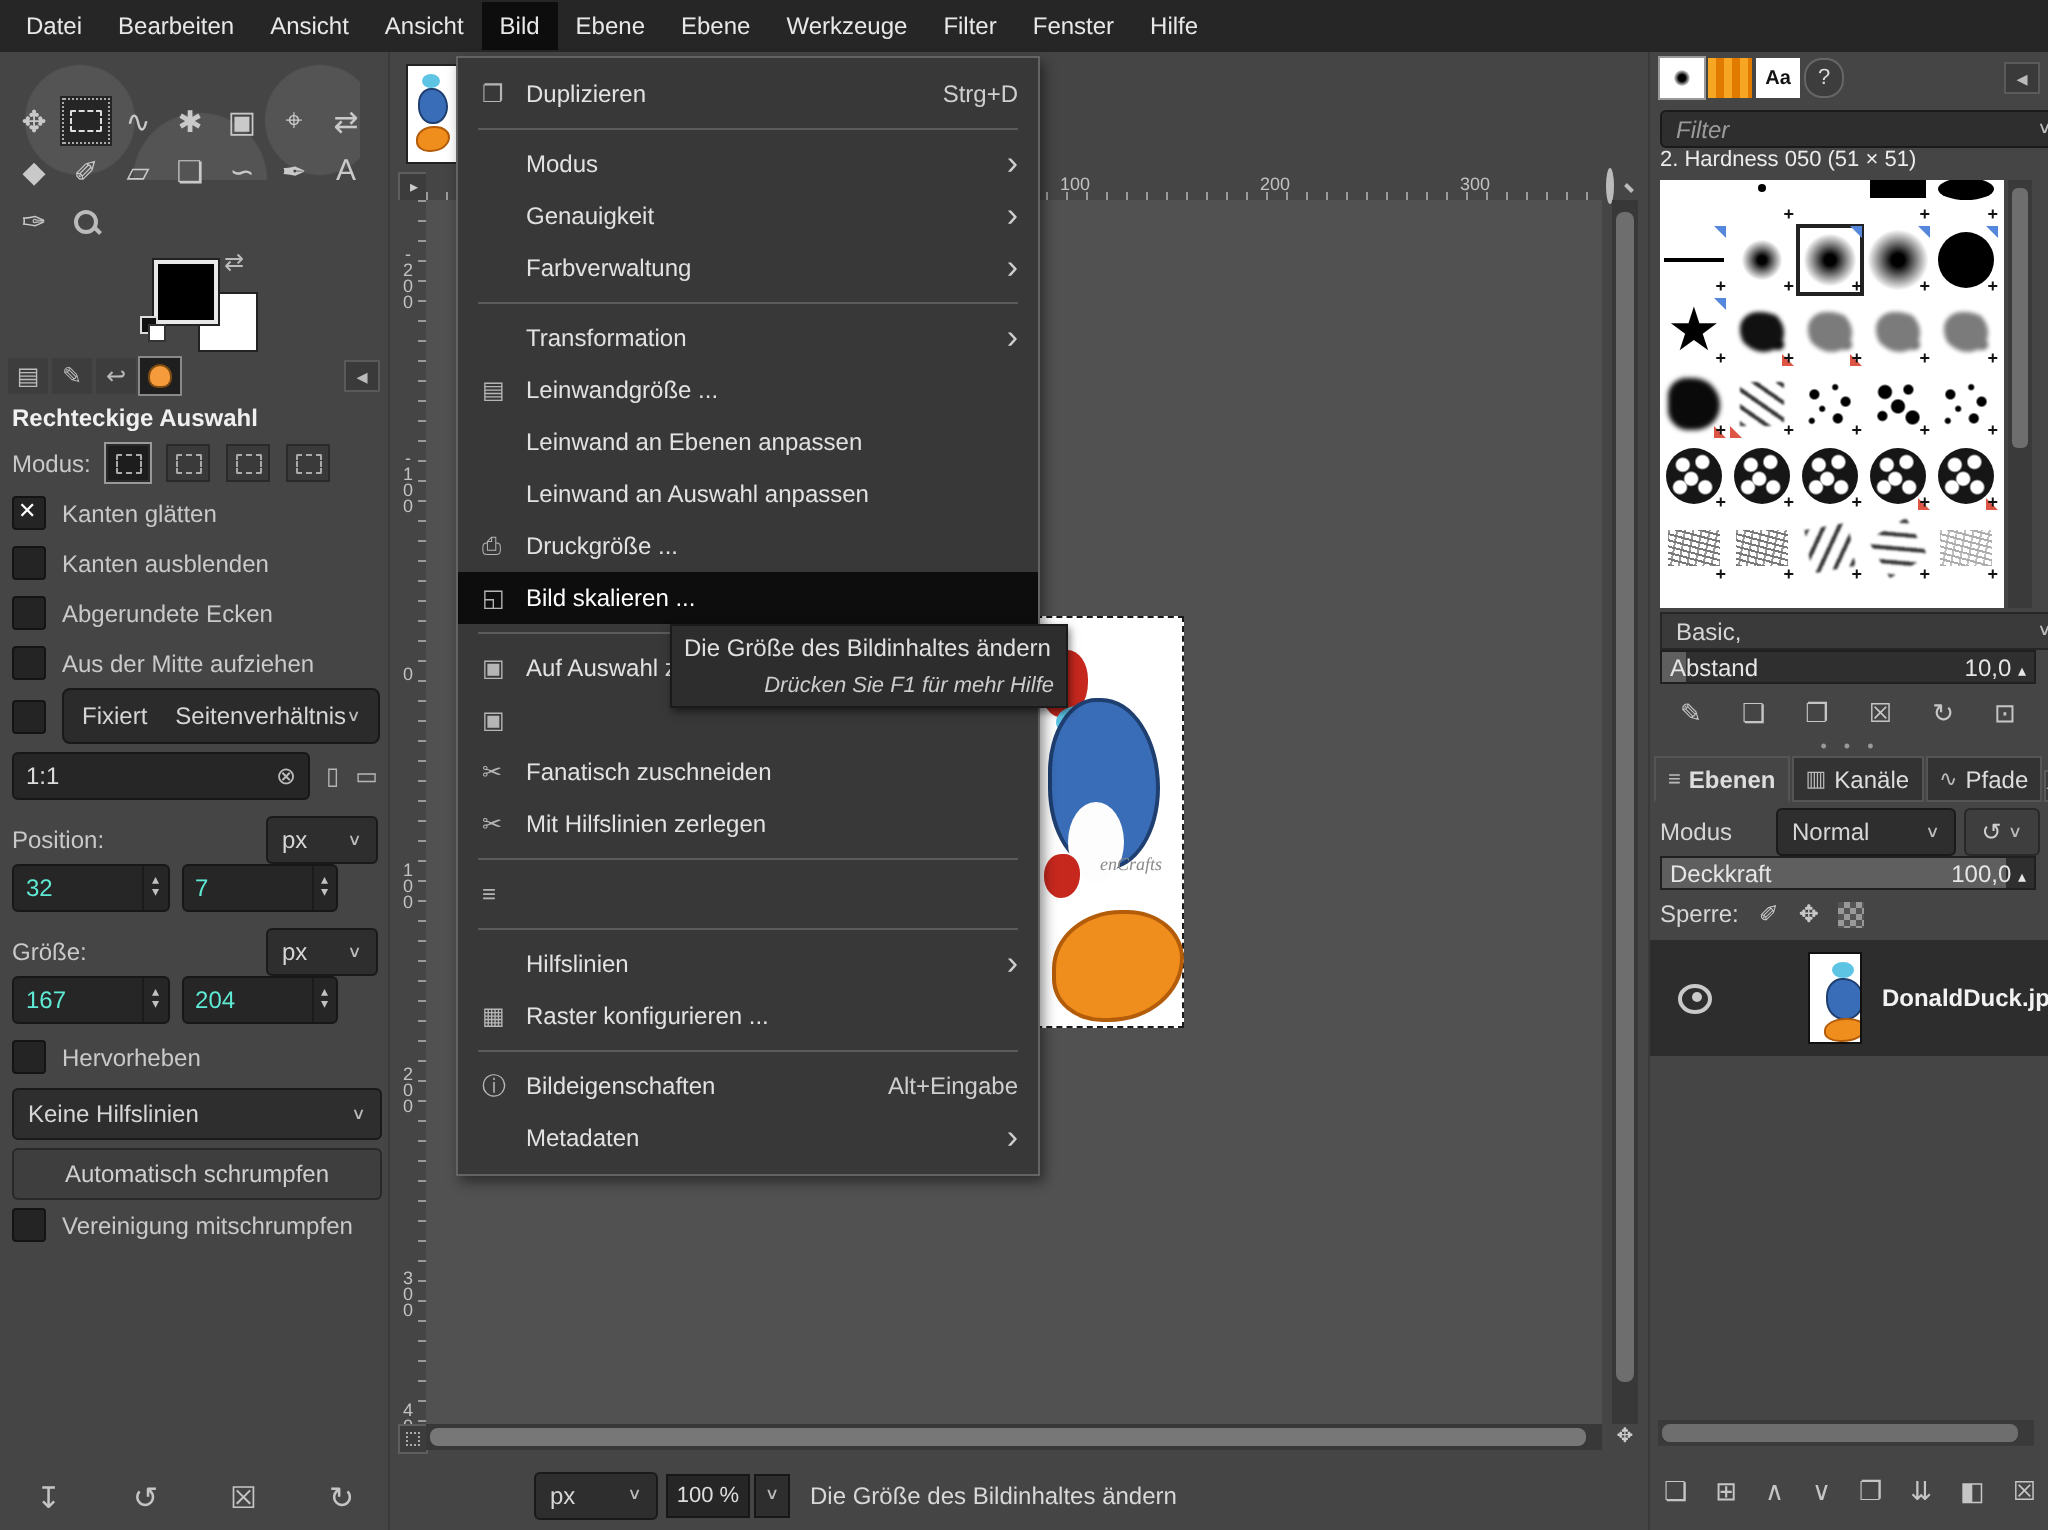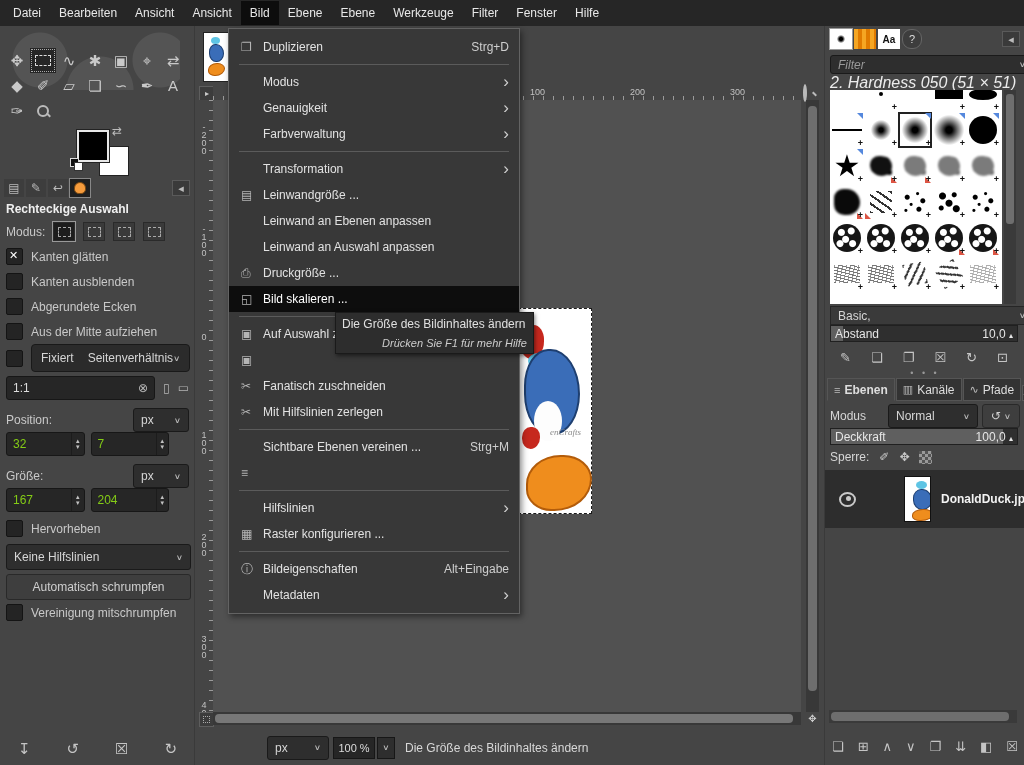--- a/index.html
+++ b/index.html
@@ -38,21 +38,21 @@
   .modebtn .rect-glyph{width:11px;height:8px;border-color:#aaa}
   .modebtn.sel{background:#1d1d1d;outline:1px solid #999}
   .cb{width:15px;height:15px;background:#242424;border:1px solid #141414;border-radius:2px;margin-right:8px;flex:none;position:relative}
   .cb.checked::after{content:"✕";position:absolute;left:2px;top:0px;color:#fff;font-size:11px;font-weight:bold}
   .cblbl{color:#c9c9c9}
   .pillbtn{background:#2b2b2b;border:1px solid #191919;border-radius:4px;height:26px;display:flex;align-items:center;padding:0 9px;flex:1;color:#d6d6d6}
   .inputbox{background:#262626;border:1px solid #171717;border-radius:3px;height:22px;display:flex;align-items:center;padding:0 6px;color:#ddd}
   .dd{background:#2e2e2e;border:1px solid #1a1a1a;border-radius:3px;display:flex;align-items:center;justify-content:space-between;padding:0 7px;color:#d6d6d6}
   .chev{font-size:10px;color:#bbb;transform:scaleY(.8)}
   .spin{background:#262626;border:1px solid #171717;border-radius:3px;height:22px;display:flex;align-items:center}
-  .spin input{background:transparent;border:none;outline:none;color:#84cc16;width:52px;padding:0 6px;font-size:12px;font-family:inherit}
+  .spin input{background:transparent;border:none;outline:none;color:#5eead4;width:52px;padding:0 6px;font-size:12px;font-family:inherit}
   .spin .arr{display:flex;flex-direction:column;font-size:7px;line-height:6px;color:#c2c2c2;padding:0 4px;border-left:1px solid #1c1c1c;height:100%;justify-content:center}
   .btn{background:#3e3e3e;border:1px solid #292929;border-radius:3px;display:flex;align-items:center;justify-content:center;color:#cfcfcf}
   .lfooter{left:0;top:708px;width:195px;height:30px;display:flex;align-items:center;justify-content:space-around;color:#c5c5c5;font-size:15px}
   
   .cv{left:195px;top:26px;width:629px;height:739px;background:#454545}
   .imgtab{left:8px;top:6px;width:24px;height:48px;background:#fff;border:1px solid #222;overflow:hidden}
   .menu-btn{left:4px;top:60px;width:14px;height:13px;background:#3c3c3c;border:1px solid #5e5e5e;color:#ccc;font-size:8px;display:flex;align-items:center;justify-content:center}
   .hruler{left:18px;top:60px;width:588px;height:14px;background:#454545;border-bottom:1px solid #2e2e2e;
      background-image:repeating-linear-gradient(90deg,#9a9a9a 0 1px,transparent 1px 10px);
      background-size:100% 4px;background-position:0 100%;background-repeat:no-repeat;overflow:hidden}
@@ -101,21 +101,21 @@
   .rpanel{left:824px;top:26px;width:200px;height:739px;background:#454545;border-left:1px solid #3a3a3a;box-sizing:border-box}
   .rtabs{left:5px;top:3px;width:190px;display:flex;gap:2px;align-items:center}
   .rtab{width:22px;height:20px;display:flex;align-items:center;justify-content:center;font-size:11px}
   .rtab.brush{background:#fff;outline:1px solid #999}
   .rtab.brush i{width:8px;height:8px;border-radius:50%;background:radial-gradient(circle,#000 30%,transparent 75%)}
   .rtab.pattern{background:repeating-linear-gradient(90deg,#f5a623 0 4px,#e07b00 4px 8px)}
   .rtab.font{background:#fff;color:#111;font-weight:bold;font-size:10px}
   .rtab.help{background:#3d3d3d;color:#ddd;border:1px solid #666;border-radius:9px;width:18px;height:18px}
   .filter-dd{left:5px;top:29px;width:188px;height:17px}
   .filter-dd .ph{font-style:italic;color:#9a9a9a}
-  .btitle{left:5px;top:48px;font-style:italic;color:#ececec;font-size:16px}
+  .btitle{left:5px;top:48px;color:#ececec;font-size:11px}
   .bwrap{left:5px;top:64px;width:172px;height:214px;background:#fff;overflow:hidden}
   .bgrid{display:flex;flex-wrap:wrap;margin-top:-14px}
   .bcell{width:34px;height:36px;position:relative;display:flex;align-items:center;justify-content:center}
   .bcell::after{content:"+";position:absolute;right:1px;bottom:0;font-size:9px;color:#111;font-weight:bold}
   .bcell.none::after{content:""}
   .bcell.sel{outline:2px solid #222;outline-offset:-2px}
   .tri-b{position:absolute;right:1px;top:1px;width:0;height:0;border-left:6px solid transparent;border-top:6px solid #5588dd}
   .tri-r{position:absolute;left:1px;bottom:1px;width:0;height:0;border-right:6px solid transparent;border-bottom:6px solid #dd5544}
   .b-dot{width:4px;height:4px;background:#000;border-radius:50%}
   .b-bar{width:28px;height:9px;background:#000}
@@ -489,25 +489,20 @@
   <div class="mi">
     <span class="mi-ic">✂</span>
     <span class="mi-lb">Fanatisch zuschneiden</span>
   </div>
   <div class="mi">
     <span class="mi-ic">✂</span>
     <span class="mi-lb">Mit Hilfslinien zerlegen</span>
   </div>
   <div class="msep"></div>
   <div class="mi">
-    <span class="mi-ic"></span>
-    <span class="mi-lb">Sichtbare Ebenen vereinen ...</span>
-    <span class="mi-sc">Strg+M</span>
-  </div>
-  <div class="mi">
     <span class="mi-ic">≡</span>
   </div>
   <div class="msep"></div>
   <div class="mi">
     <span class="mi-ic"></span>
     <span class="mi-lb">Hilfslinien</span>
     <span class="mi-ar">›</span>
   </div>
   <div class="mi">
     <span class="mi-ic">▦</span>

